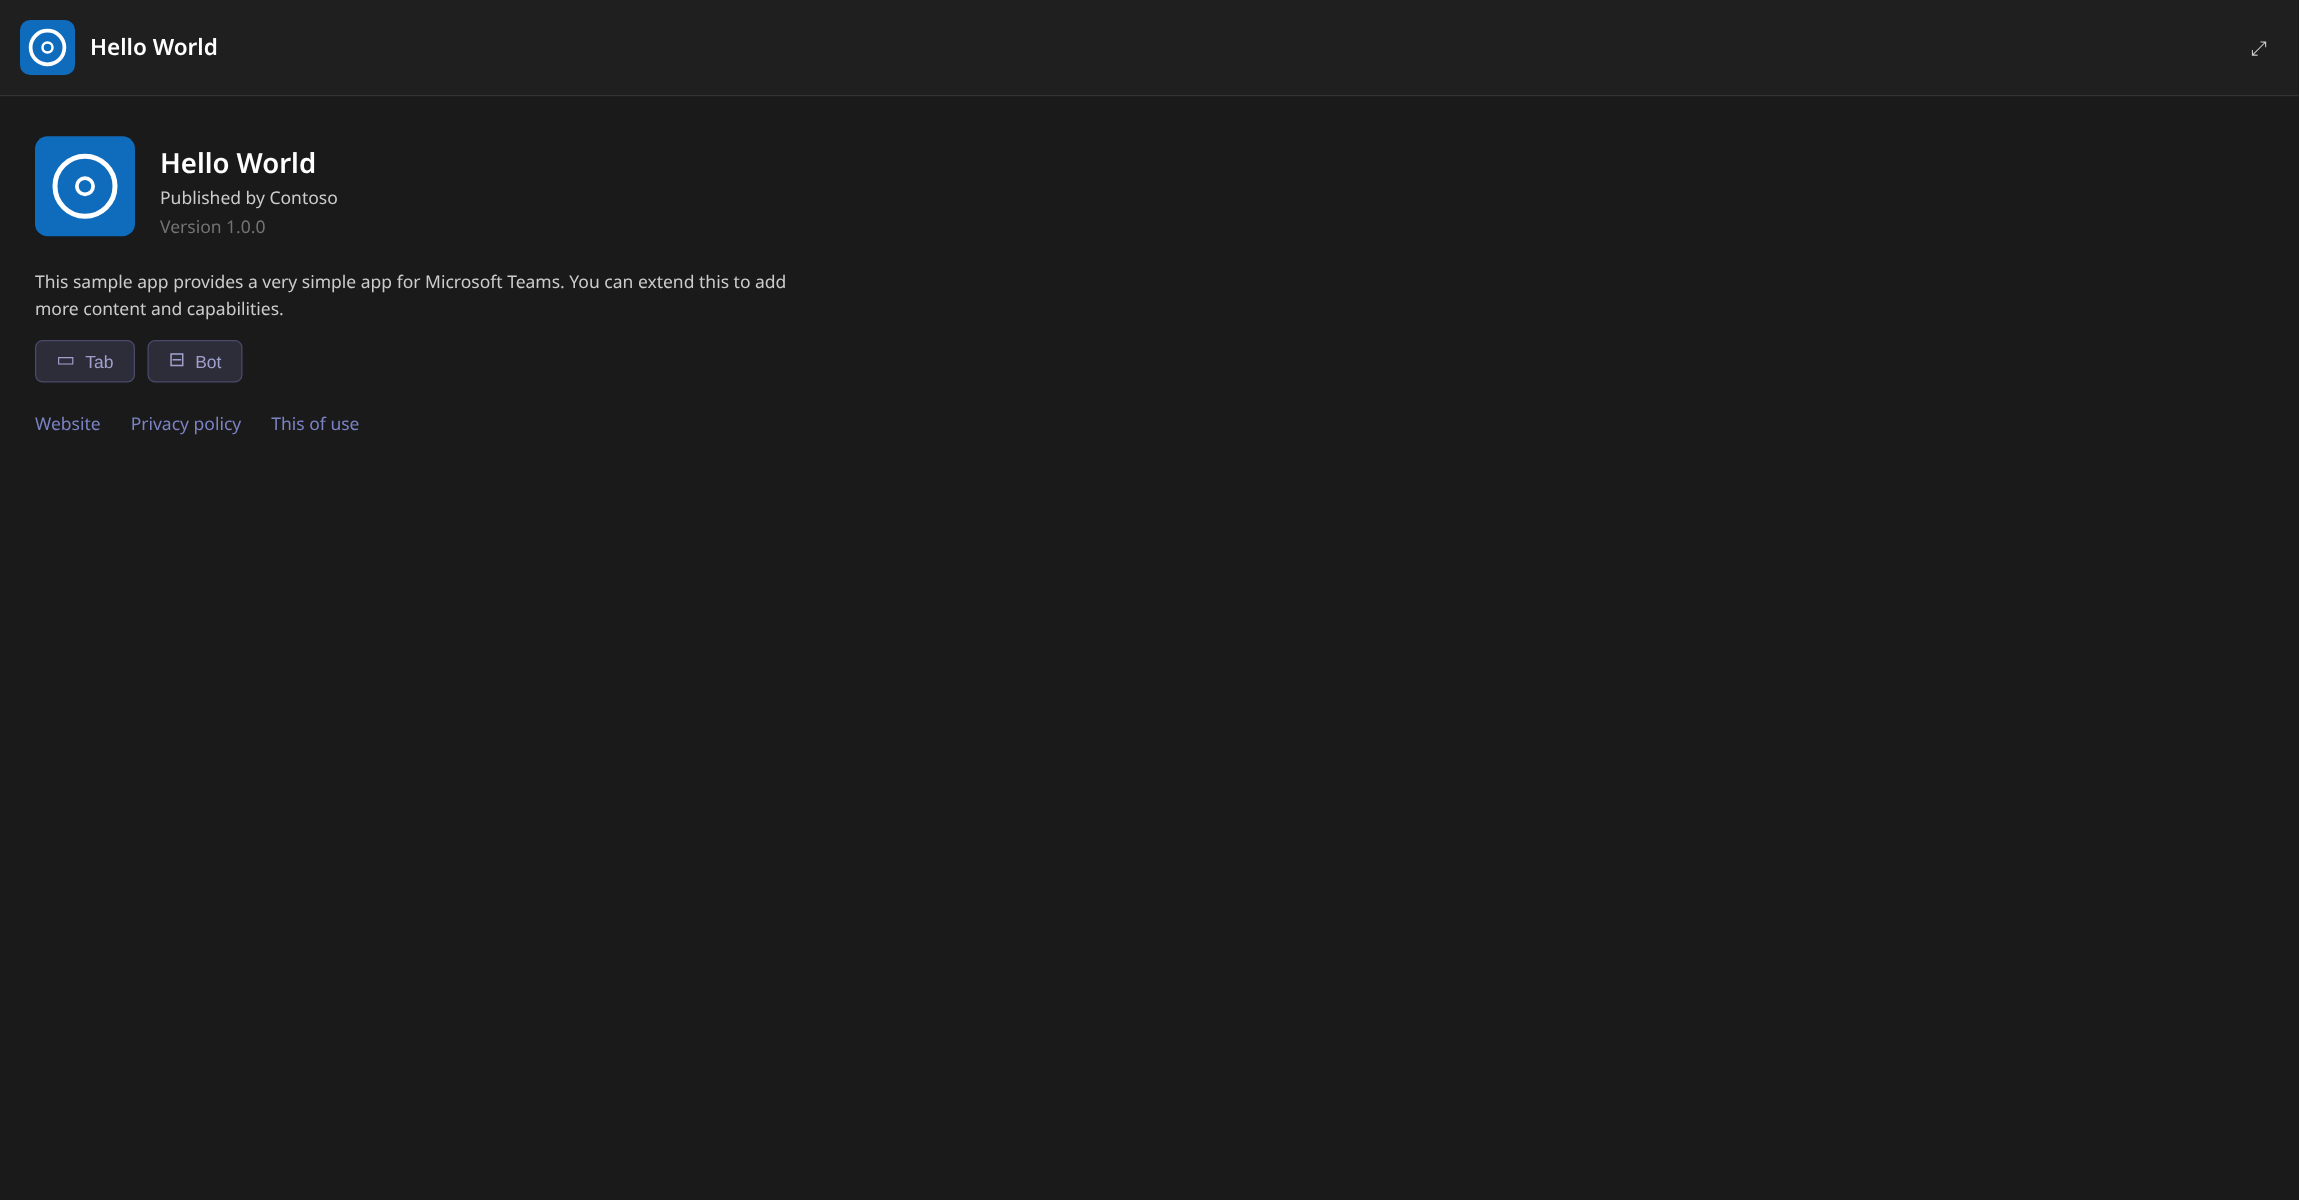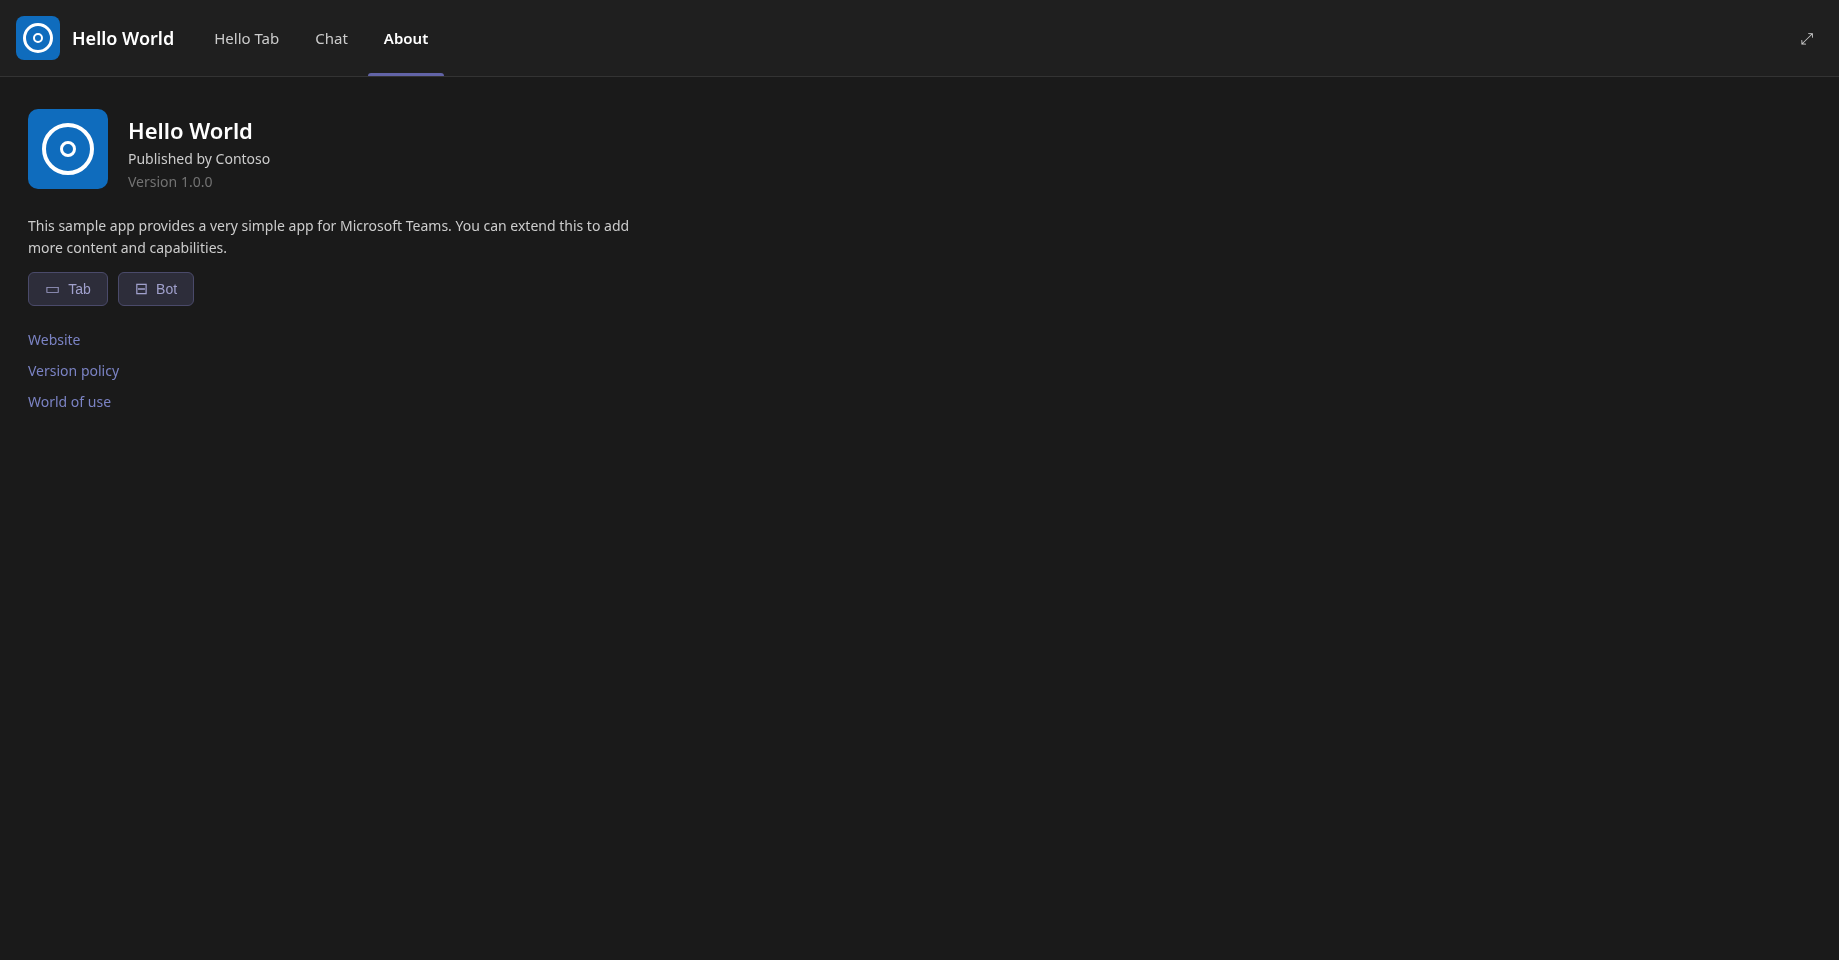--- a/index.html
+++ b/index.html
@@ -203,22 +203,21 @@
     }
 
     .cap-btn-icon {
       font-size: 16px;
       line-height: 1;
     }
 
     
     .links-section {
       display: flex;
-      gap: 12px;
-      flex-direction: column;
+      gap: 24px;
     }
 
     .info-link {
       font-size: 14px;
       color: #7b83c4;
       text-decoration: none;
       cursor: pointer;
     }
   </style>
 </head>
@@ -226,25 +225,20 @@
 
 <header class="header">
   <div class="app-icon-wrapper">
     <div class="app-icon-inner">
       <div class="app-icon-dot"></div>
     </div>
   </div>
 
   <span class="app-title">Hello World</span>
 
-  <nav class="nav-tabs">
-    <a class="nav-tab">Hello Tab</a>
-    <a class="nav-tab">Chat</a>
-    <a class="nav-tab active">About</a>
-  </nav>
 
   <div class="header-right">
     <div class="expand-btn">⤢</div>
   </div>
 </header>
 
 <main class="main-content">
 
   <div class="app-info-section">
     <div class="app-logo">
@@ -267,17 +261,17 @@
       <span>Tab</span>
     </button>
     <button class="cap-btn">
       <span class="cap-btn-icon">⊟</span>
       <span>Bot</span>
     </button>
   </div>
 
   <div class="links-section">
     <a class="info-link">Website</a>
-    <a class="info-link">Version policy</a>
-    <a class="info-link">World of use</a>
+    <a class="info-link">Privacy policy</a>
+    <a class="info-link">This of use</a>
   </div>
 
 </main>
 
 </body></html>

